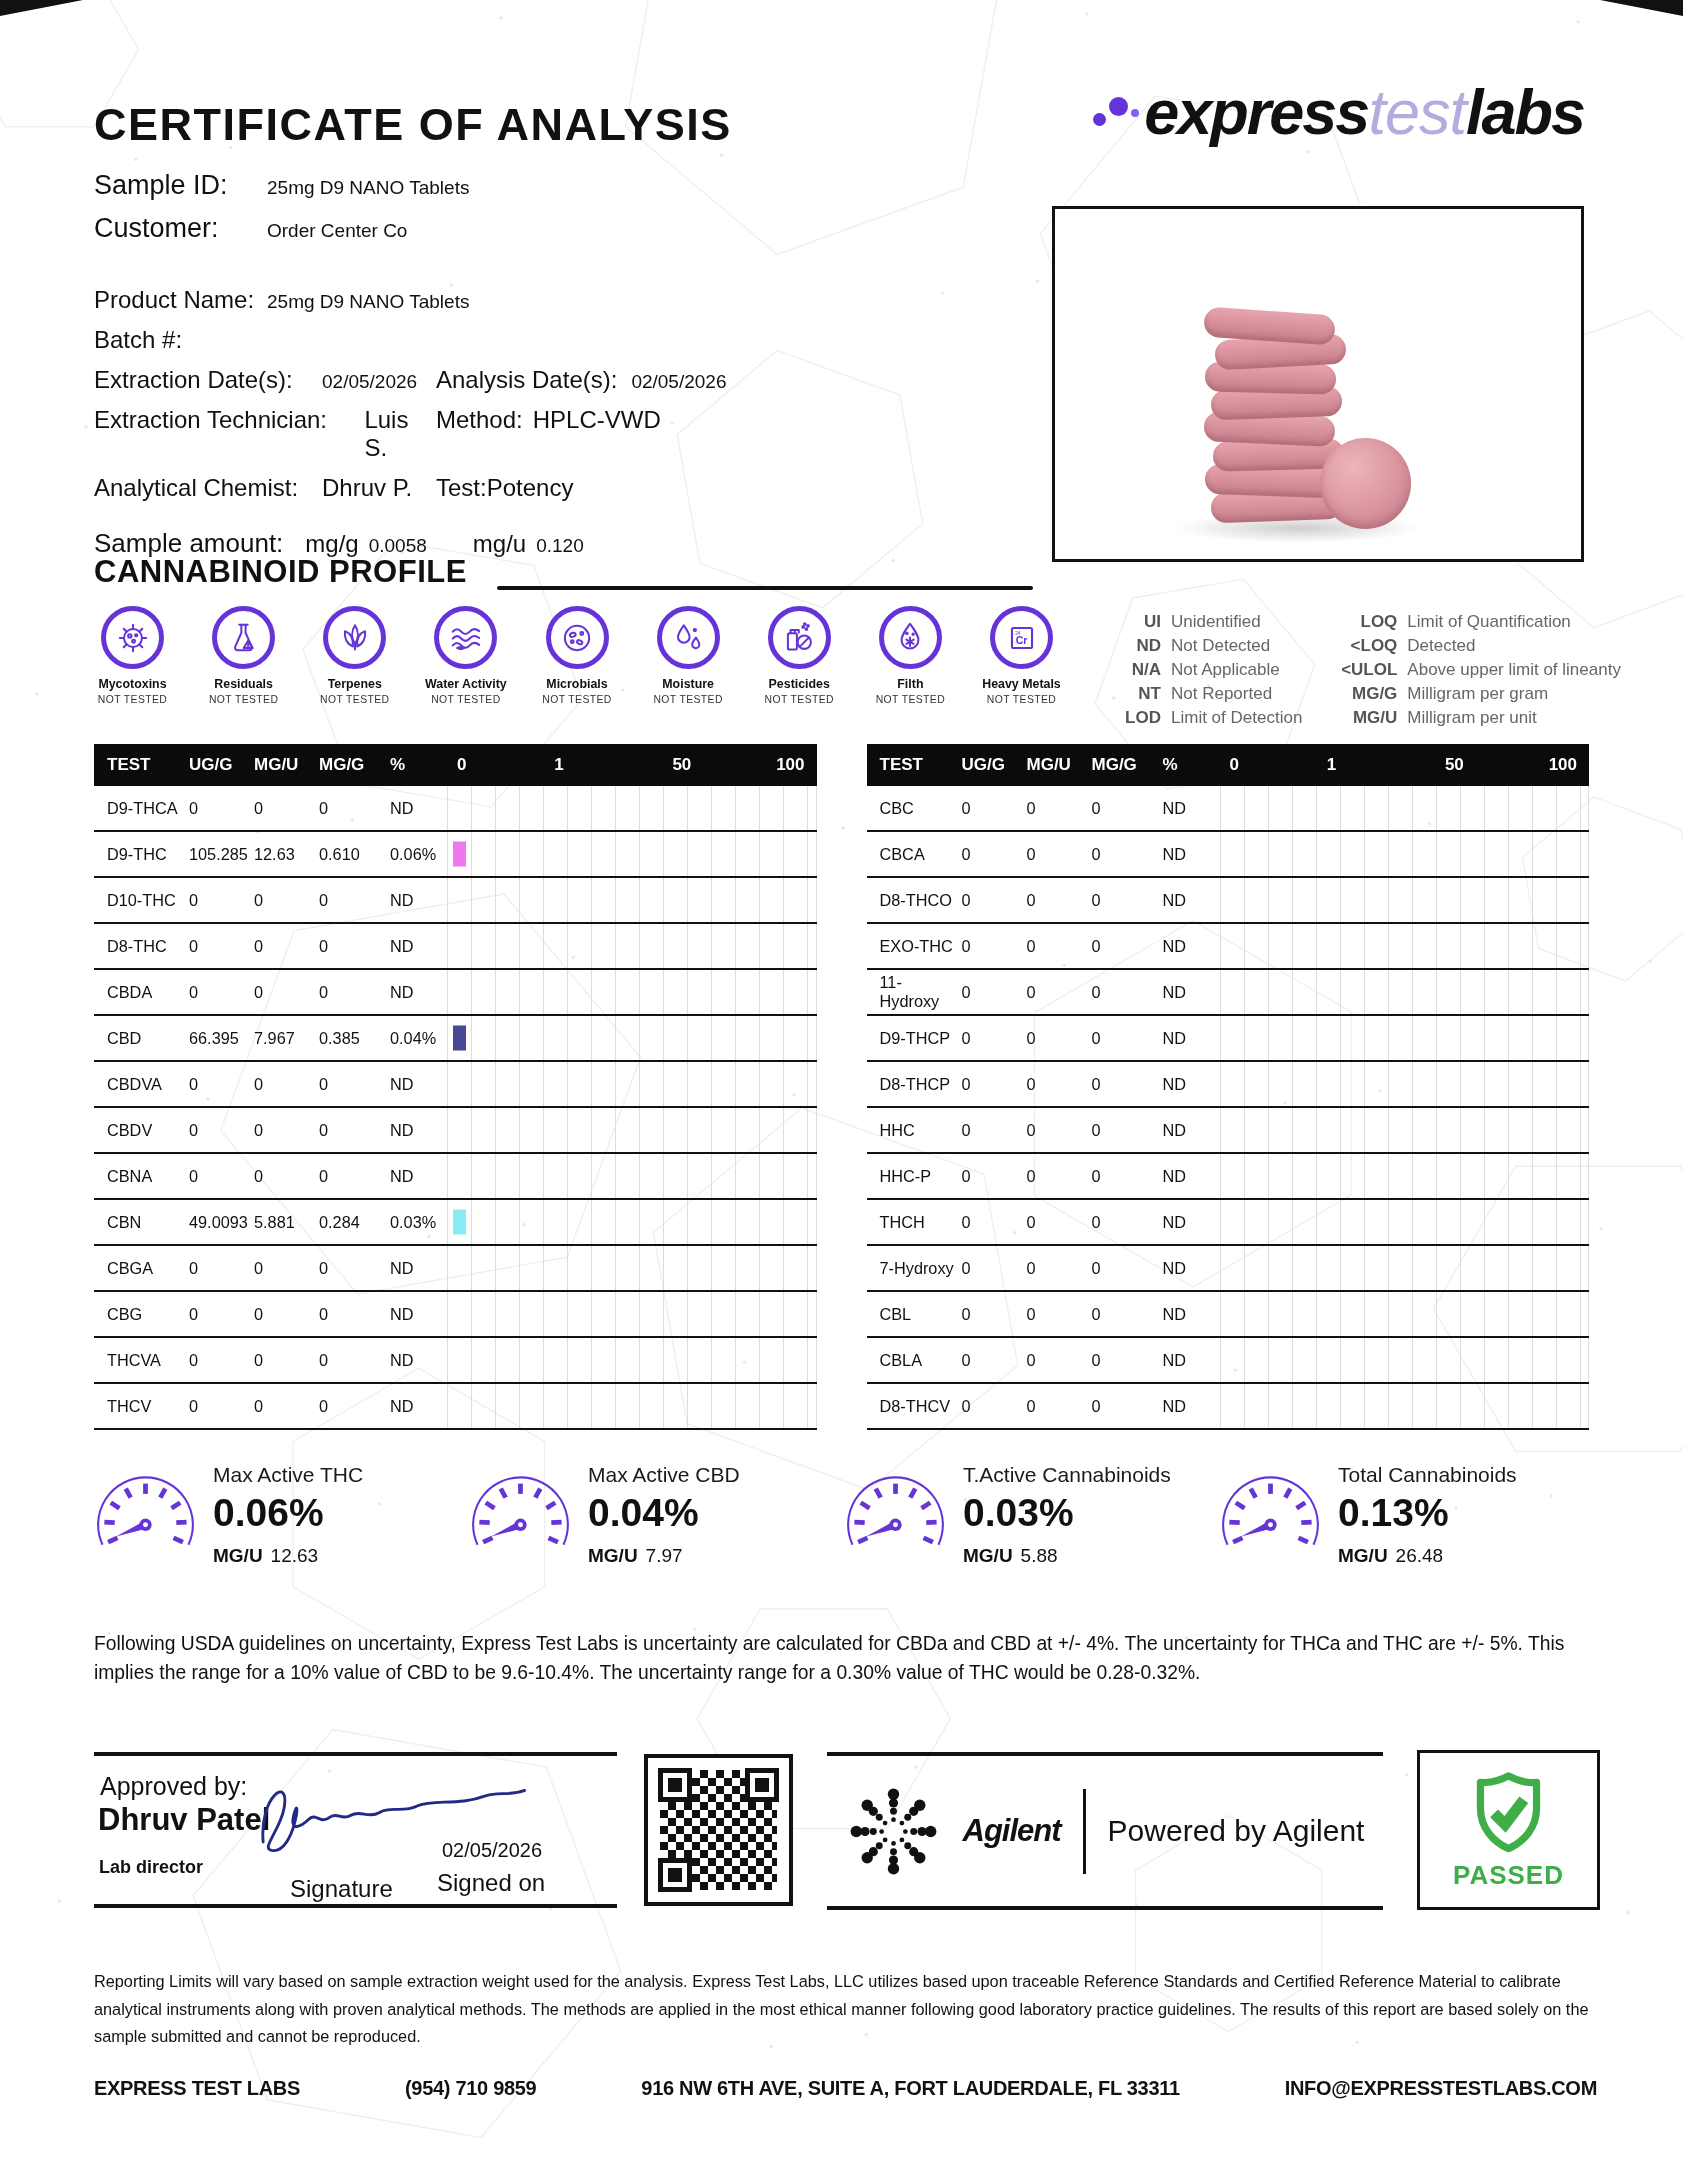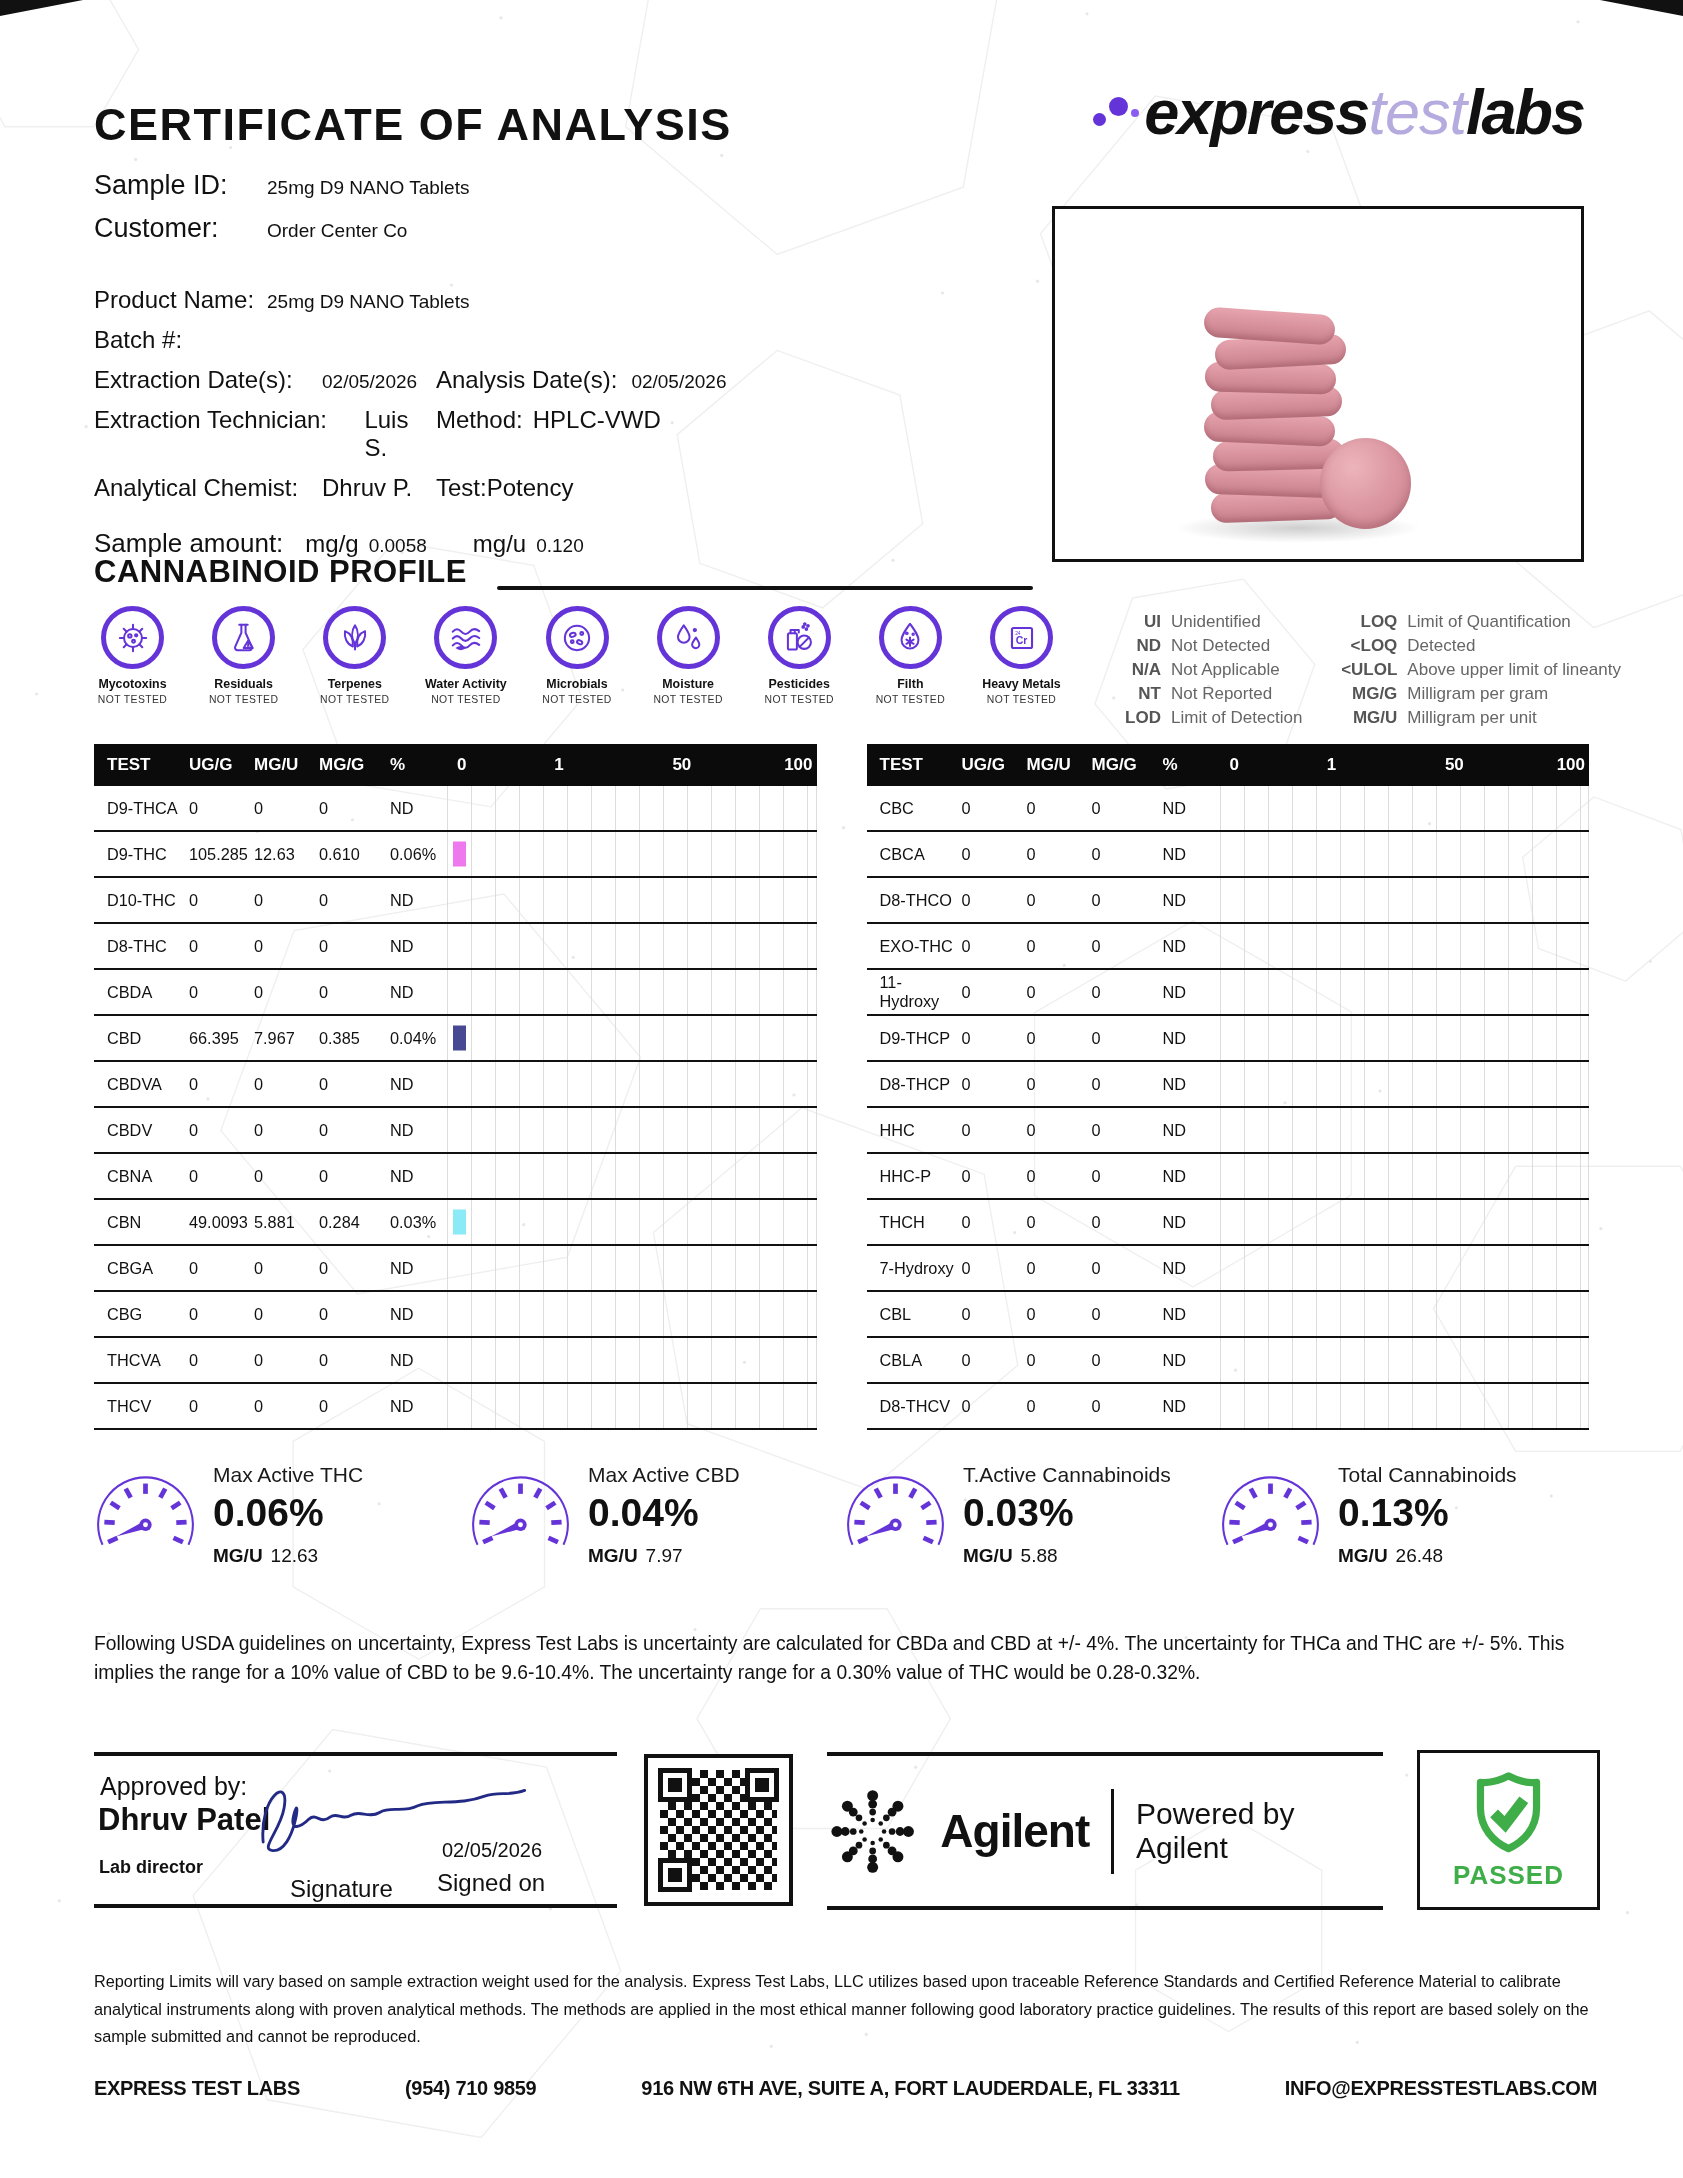--- a/index.html
+++ b/index.html
@@ -61,21 +61,21 @@
 
   
   .tables { position:absolute; left:94px; top:744px; width:1495px; display:flex; gap:50px; }
   .ctable { width:723px; }
   .t-head { display:flex; align-items:center; background:#0b0b0b; color:#fff; height:42px; font-weight:bold; font-size:17px; }
   .t-cell { flex:none; }
   .c-name { width:95px; padding-left:13px; }
   .c-ugg { width:65px; } .c-mgu { width:65px; } .c-mgg { width:71px; } .c-pct { width:57px; }
   .t-scale { flex:1; position:relative; height:100%; }
   .t-scale span { position:absolute; top:50%; transform:translateY(-50%); font-weight:bold; }
-  .s0 { left:10px; } .s1 { left:29%; } .s50 { left:61%; } .s100 { right:4px;margin-left:29px; }
+  .s0 { left:10px; } .s1 { left:29%; } .s50 { left:61%; } .s100 { right:12px;margin-left:29px; }
   .t-row { display:flex; align-items:center; height:46px; border-bottom:2px solid #111; font-size:16.3px; }
   .t-chart { flex:1; align-self:stretch; position:relative;
      background:repeating-linear-gradient(90deg, #dcdcdc 0 1px, rgba(0,0,0,0) 1px 24px);
      border-right:1px solid #dcdcdc; }
   .mk { position:absolute; left:6px; top:50%; transform:translateY(-50%); width:13px; height:25px; }
 
   
   .gauges { position:absolute; left:94px; top:1463px; width:1500px; display:flex; }
   .gauge-group { flex:1; display:flex; align-items:center; gap:16px; }
   .gauge-svg { width:103px; height:95px; flex:none; }
@@ -98,21 +98,21 @@
   .sig-date { position:absolute; left:348px; top:83px; font-size:20px; }
   .signed-on { position:absolute; left:343px; top:113px; font-size:24px; }
 
   .qr-box { position:absolute; left:550px; top:4px; width:149px; height:152px; border:4px solid #111; background:#fff; }
   .qr-pattern { position:absolute; inset:12px; background:repeating-conic-gradient(#111 0% 25%, #fff 0% 50%); background-size:16px 16px; }
   .qr-f { position:absolute; width:34px; height:34px; background:#fff; border:5px solid #111; }
   .qr-f::after { content:""; position:absolute; inset:5px; background:#111; }
   .f-tl { left:10px; top:10px; } .f-tr { right:10px; top:10px; } .f-bl { left:10px; bottom:10px; }
 
   .agilent { position:absolute; left:733px; top:2px; width:556px; height:158px; border-top:4px solid #111; border-bottom:4px solid #111; display:flex; align-items:center; justify-content:center; gap:22px; background:transparent; }
-  .ag-name { font-size:46px; font-weight:800; letter-spacing:-1px; }
+  .ag-name { font-size:31px; font-weight:800; letter-spacing:-1px;font-style:italic; }
   .ag-divider { width:3px; height:85px; background:#111; }
   .ag-tagline { font-size:30px; }
 
   .passed-box { position:absolute; left:1323px; top:0; width:183px; height:160px; border:3px solid #111; display:flex; flex-direction:column; align-items:center; justify-content:center; gap:4px; background:#fff; }
   .passed-label { font-size:26px; font-weight:800; color:#3fae49; letter-spacing:1px; }
 
   
   .foot-disclaimer { position:absolute; left:94px; top:1968px; width:1503px; font-size:16.3px; line-height:1.7; }
   .foot-row { position:absolute; left:94px; top:2077px; width:1503px; display:flex; justify-content:space-between; font-size:20px; font-weight:bold; letter-spacing:-0.3px; }
 </style>

